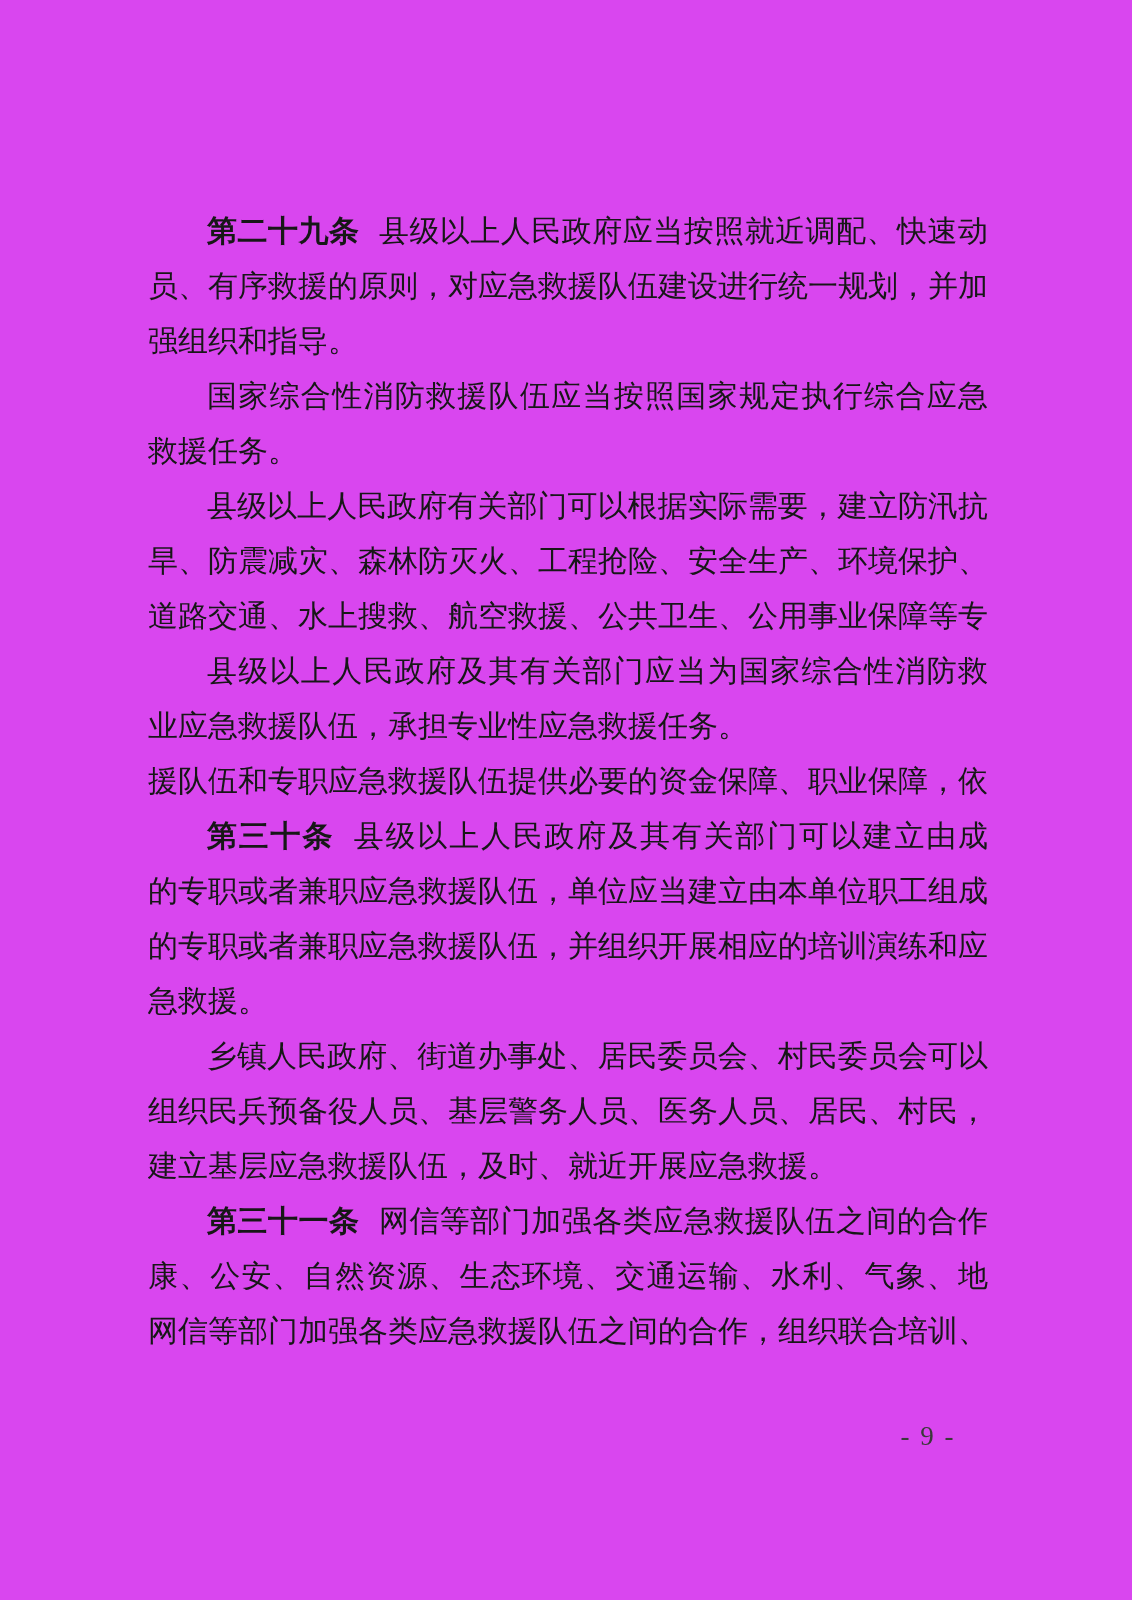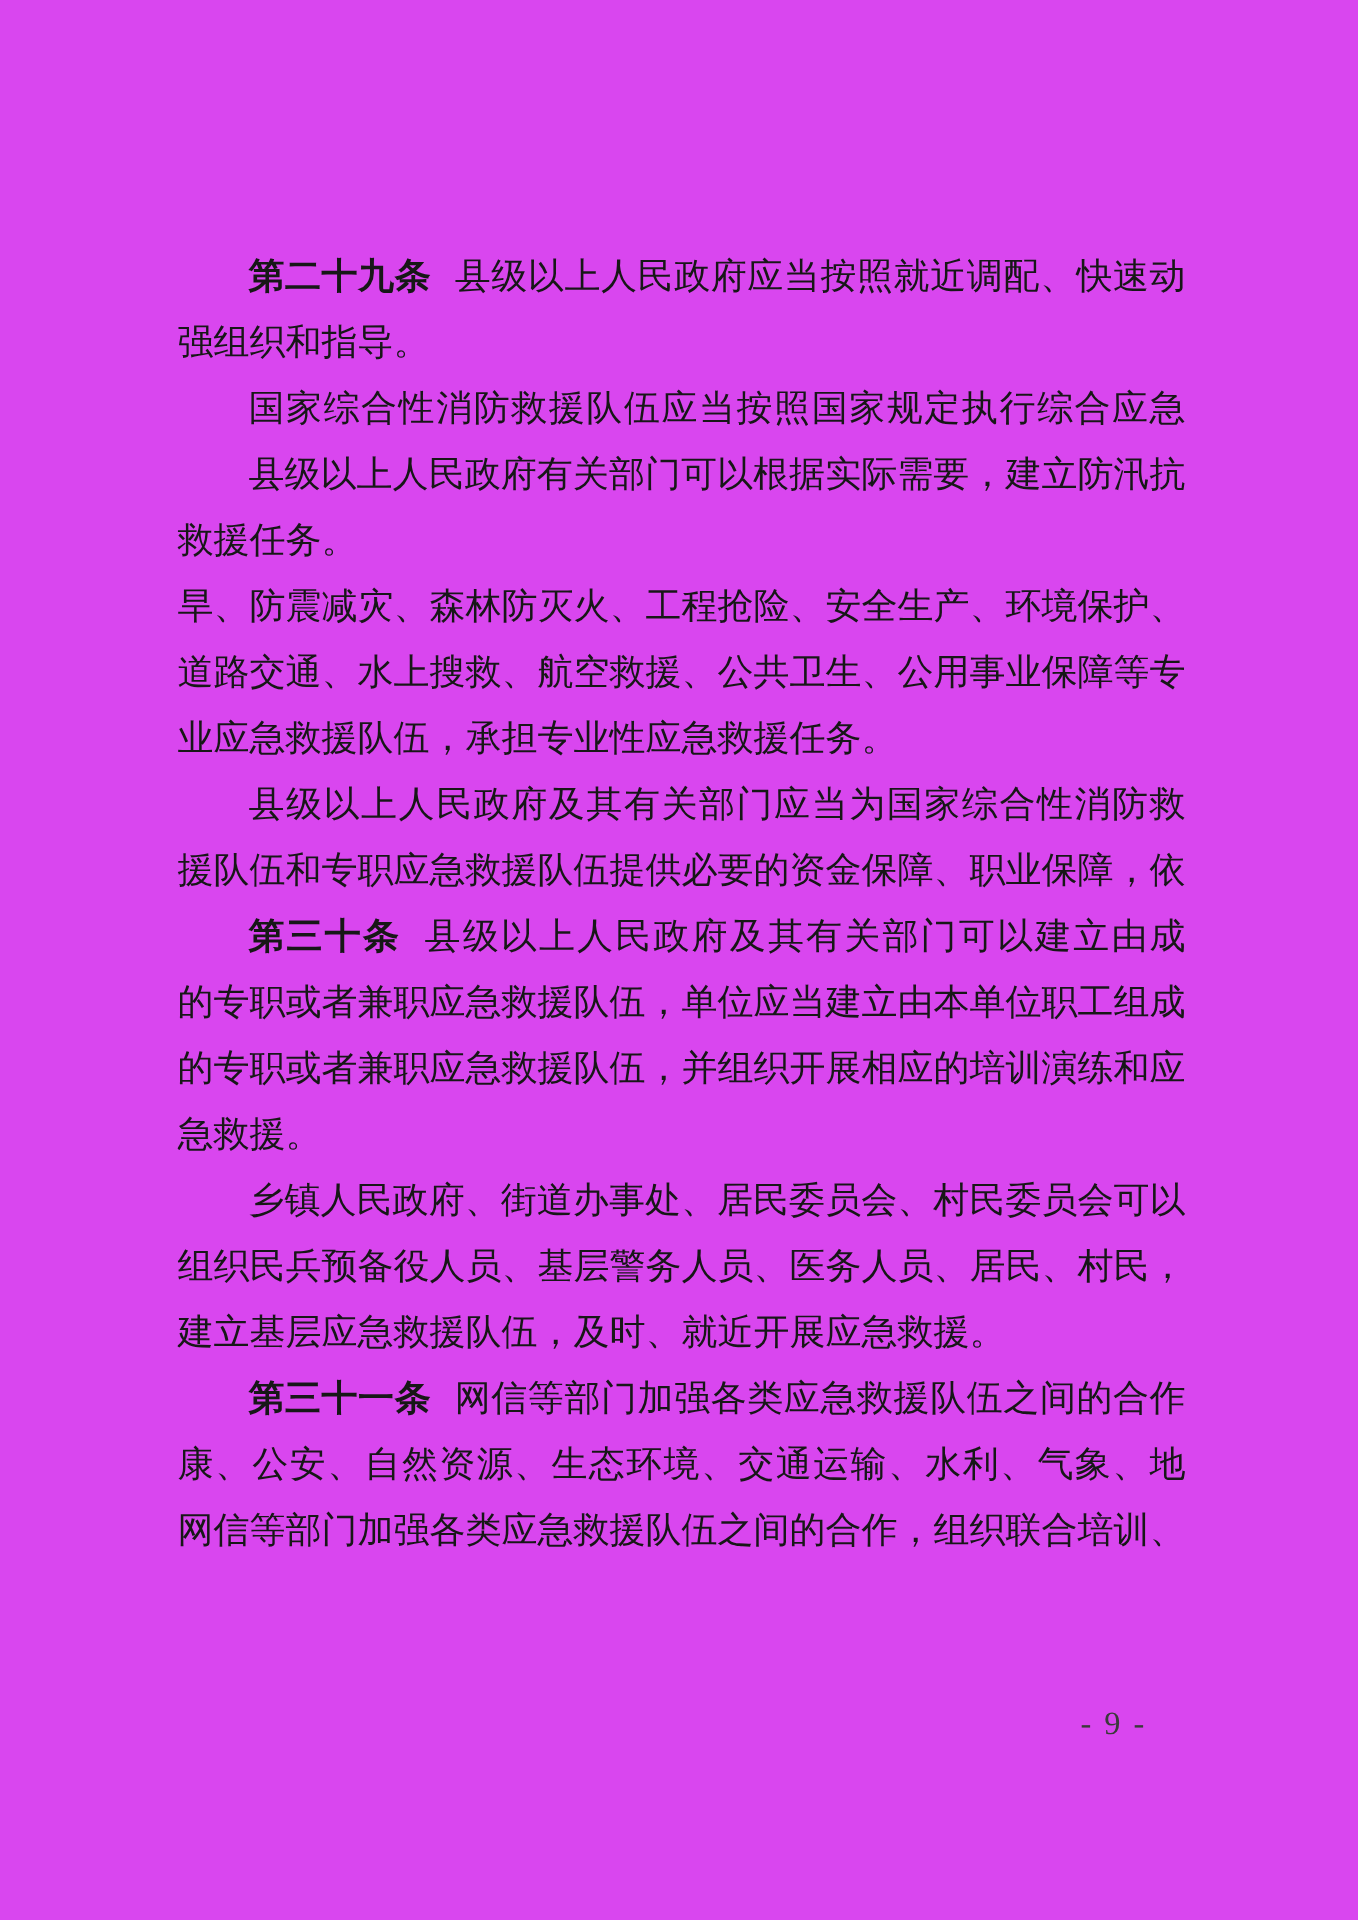--- a/index.html
+++ b/index.html
@@ -57,28 +57,29 @@
     color: #3a3a3a;
     font-family: "Liberation Serif", "DejaVu Serif", serif;
   }
 </style>
 </head>
 <body>
 
 <div class="page">
   <div class="text-block">
       <div class="line indent"><span class="heading">第二十九条</span><span>县级以上人民政府应当按照就近调配、快速动</span></div>
+      <div class="line"><span>员、有序救援的原则，对应急救援队伍建设进行统一规划，并加</span></div>
       <div class="line para-end"><span>强组织和指导。</span></div>
       <div class="line indent"><span>国家综合性消防救援队伍应当按照国家规定执行综合应急</span></div>
+      <div class="line para-end"><span>救援任务。</span></div>
       <div class="line indent"><span>县级以上人民政府有关部门可以根据实际需要，建立防汛抗</span></div>
-      <div class="line para-end"><span>救援任务。</span></div>
       <div class="line"><span>旱、防震减灾、森林防灭火、工程抢险、安全生产、环境保护、</span></div>
       <div class="line"><span>道路交通、水上搜救、航空救援、公共卫生、公用事业保障等专</span></div>
+      <div class="line indent"><span>县级以上人民政府及其有关部门应当为国家综合性消防救</span></div>
       <div class="line para-end"><span>业应急救援队伍，承担专业性应急救援任务。</span></div>
-      <div class="line indent"><span>县级以上人民政府及其有关部门应当为国家综合性消防救</span></div>
       <div class="line"><span>援队伍和专职应急救援队伍提供必要的资金保障、职业保障，依</span></div>
       <div class="line indent"><span class="heading">第三十条</span><span>县级以上人民政府及其有关部门可以建立由成</span></div>
       <div class="line"><span>的专职或者兼职应急救援队伍，单位应当建立由本单位职工组成</span></div>
       <div class="line"><span>的专职或者兼职应急救援队伍，并组织开展相应的培训演练和应</span></div>
       <div class="line para-end"><span>急救援。</span></div>
       <div class="line indent"><span>乡镇人民政府、街道办事处、居民委员会、村民委员会可以</span></div>
       <div class="line"><span>组织民兵预备役人员、基层警务人员、医务人员、居民、村民，</span></div>
       <div class="line para-end"><span>建立基层应急救援队伍，及时、就近开展应急救援。</span></div>
       <div class="line indent"><span class="heading">第三十一条</span><span>网信等部门加强各类应急救援队伍之间的合作</span></div>
       <div class="line"><span>康、公安、自然资源、生态环境、交通运输、水利、气象、地震、</span></div>

